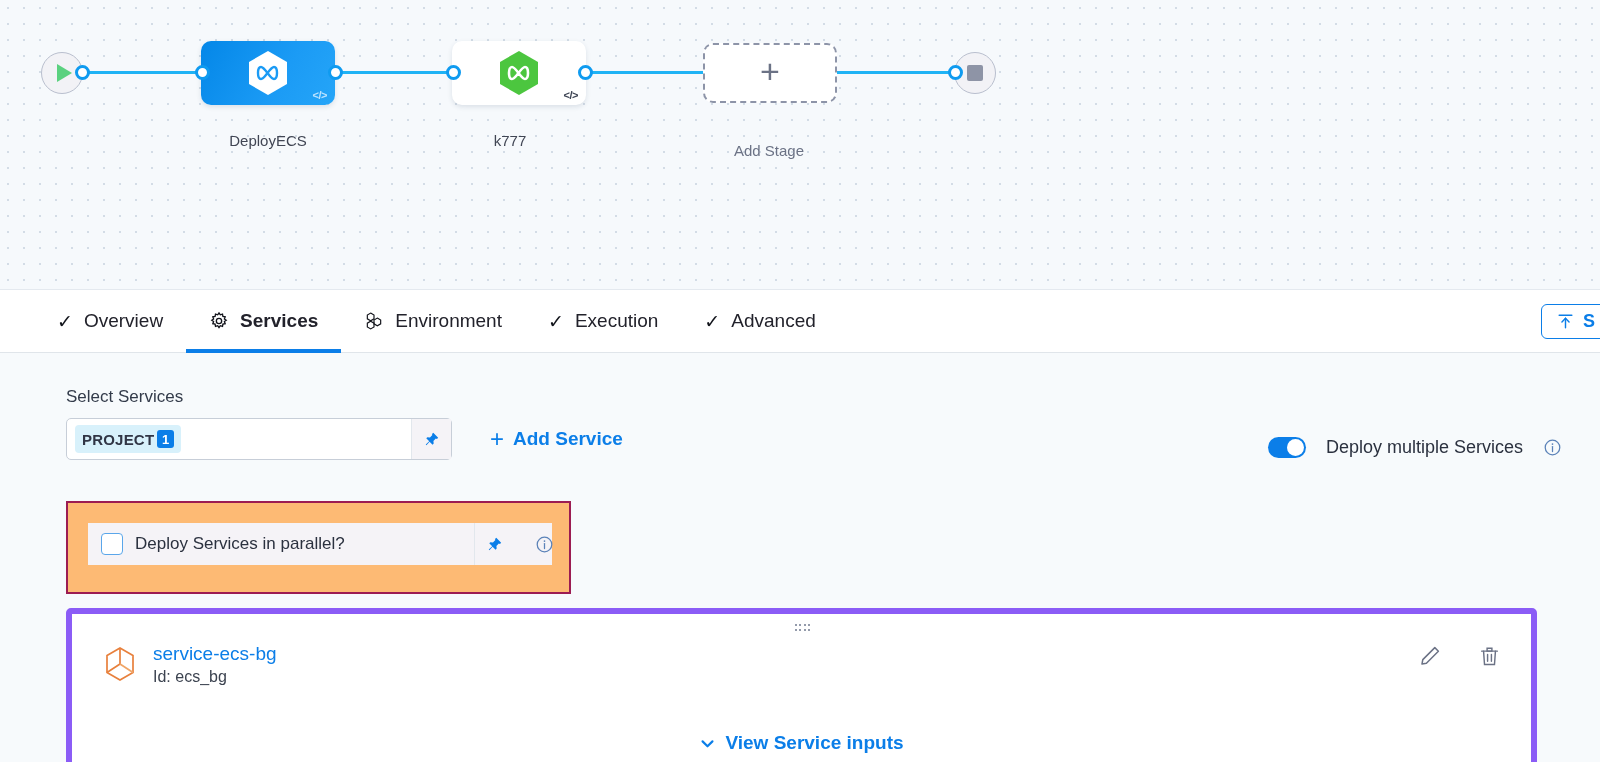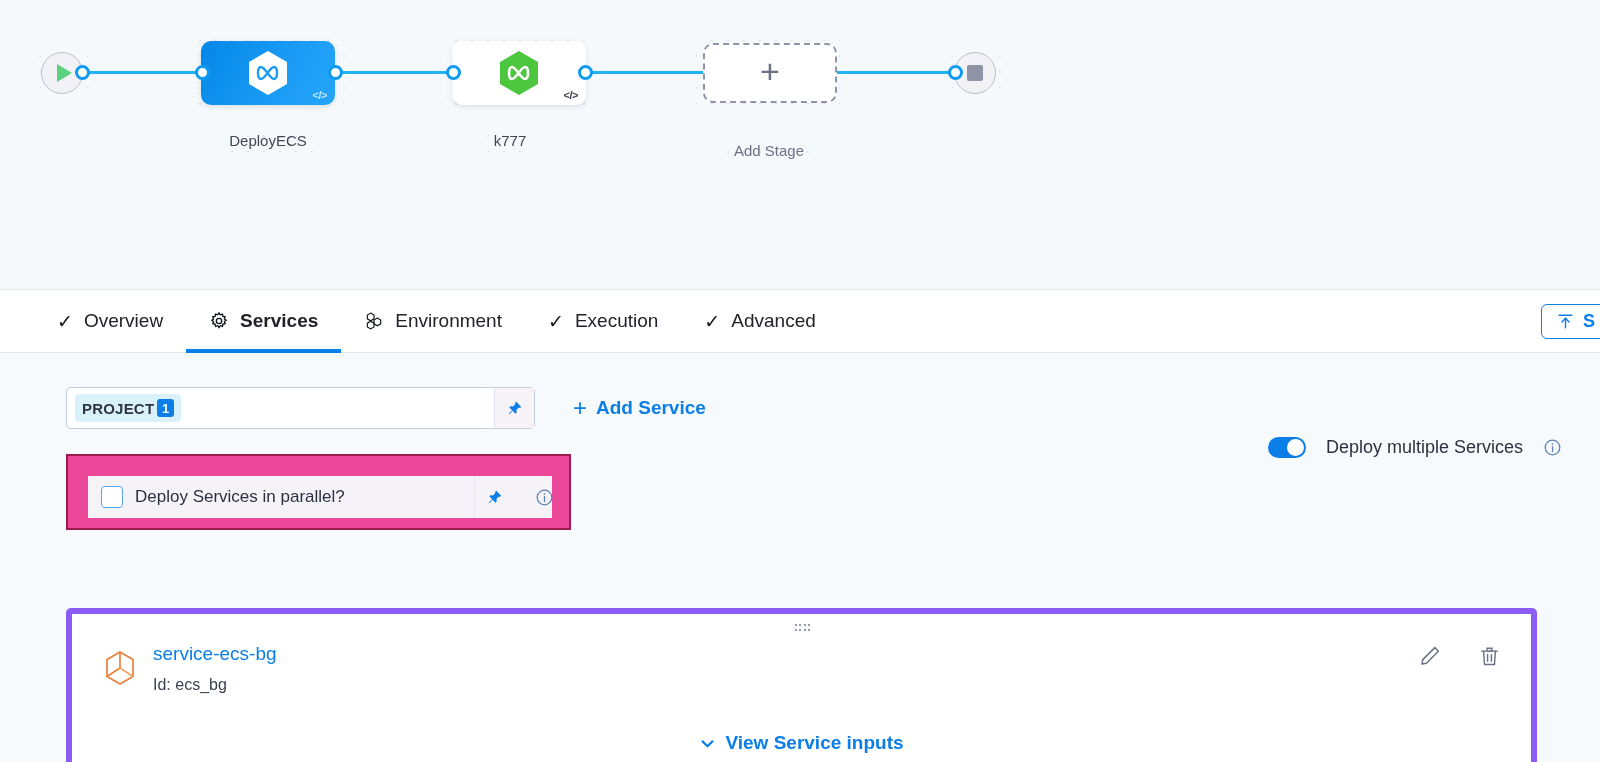--- a/index.html
+++ b/index.html
@@ -137,21 +137,21 @@
   .body {
     position: relative;
     height: 409px;
     background: #f7fafc;
     padding: 34px 0 0 66px;
   }
   .section-title { font-size: 17px; color: #333b4a; font-weight: 400; margin-bottom: 11px; }
 
   .row1 { display: flex; align-items: center; }
   .multiselect {
-    width: 469px; height: 42px;
+    width: 386px; height: 42px;
     background: #ffffff;
     border: 1px solid #c7ced8;
     border-radius: 5px;
     display: flex; align-items: center;
     padding-left: 8px;
     position: relative;
   }
   .chip {
     display: inline-flex; align-items: center;
     background: #d8f1fb;
@@ -192,24 +192,24 @@
     background: #0b7ee8; position: relative;
   }
   .switch .knob {
     position: absolute; right: 2px; top: 2px;
     width: 17px; height: 17px; border-radius: 50%; background: #fff;
   }
   .toggle-label { font-size: 18px; color: #2b313f; }
 
   
   .highlight-box {
-    margin-top: 25px;
-    width: 505px; height: 76px;
+    margin-top: 41px;
+    width: 505px; height: 93px;
     border: 2px solid #9c1c52;
-    background: #ec4899;
+    background: #fdba74;
     padding: 20px 0 0 20px;
     position: relative;
   }
   .parallel-row {
     display: flex; align-items: center;
     width: 464px; height: 42px;
     background: #f5f3f7;
     position: relative;
   }
   .cbox {
@@ -243,21 +243,21 @@
   }
   .drag-dots {
     position: absolute; left: 50%; top: 10px;
     transform: translateX(-50%);
     width: 14px; height: 10px;
   }
   .dot { position: absolute; width: 2.4px; height: 2.4px; border-radius: 50%; background: #707a8f; }
   .svc-main { display: flex; align-items: center; padding: 28px 0 0 30px; }
   .svc-text { margin-left: 15px; }
   .svc-name { font-size: 19px; color: #0b7ee8; line-height: 1.25; }
-  .svc-id { font-size: 16px; color: #3c4350; margin-top: 10px; }
+  .svc-id { font-size: 16px; color: #3c4350; margin-top: 2px; }
   .svc-actions {
     position: absolute; right: 30px; top: 30px;
     display: flex; align-items: center; gap: 36px;
   }
   .view-inputs {
     position: absolute; left: 0; right: 0; bottom: 16px;
     display: flex; align-items: center; justify-content: center; gap: 9px;
     color: #0b7ee8; font-size: 19px; font-weight: 700;
   }
 </style>
@@ -352,20 +352,21 @@
       <path d="M4 4 h16"></path>
       <path d="M12 8 v12"></path>
       <path d="M7.5 12.5 L12 8 l4.5 4.5"></path>
     </svg>
     <span>S</span>
   </div>
 </div>
 
 <div class="body">
 
+  <div class="section-title">Select Services</div>
 
   <div class="row1">
     <div class="multiselect">
       <span class="chip">
         <span>PROJECT</span>
         <span class="count">1</span>
       </span>
       <span class="pinbox">
         <svg width="17" height="17" viewBox="0 0 24 24" fill="#0b7ee8">
           <path d="M14.5 2.6 l6.9 6.9 -1.7 1.7 -1.6-.5 -3.4 3.4 .4 3.6 -1.6 1.6 -4.2-4.2 -4.5 4.9 -.9-.9 4.9-4.5 -4.2-4.2 1.6-1.6 3.6 .4 3.4-3.4 -.5-1.6 z"></path>

